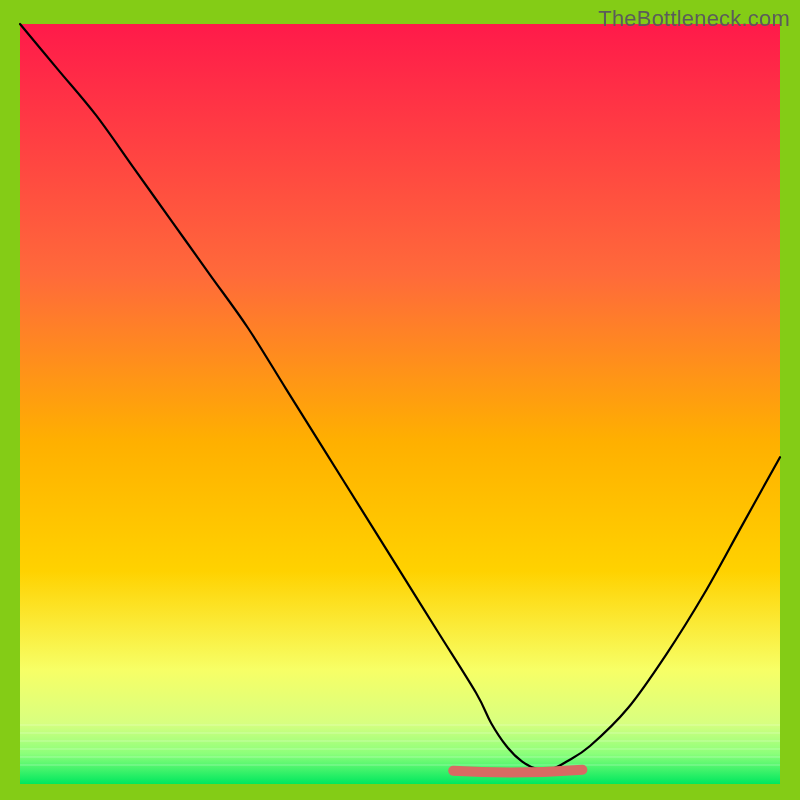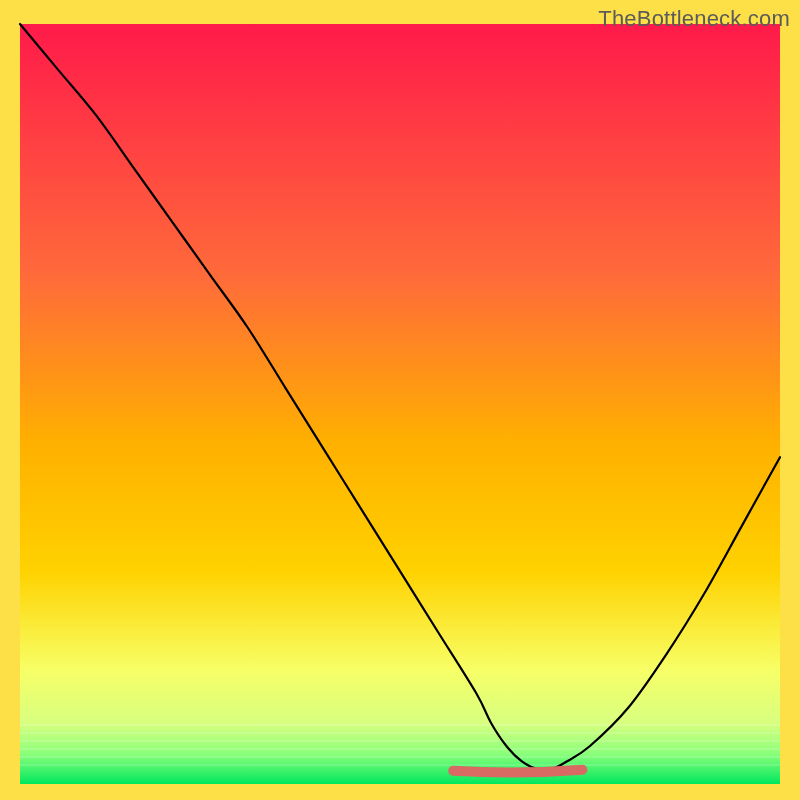--- a/index.html
+++ b/index.html
@@ -9,21 +9,21 @@
     height: 800px;
     background: #000;
     overflow: hidden;
   }
   .frame {
     position: absolute;
     top: 0;
     left: 0;
     width: 800px;
     height: 800px;
-    background: #fde047;
+    background: #84cc16;
   }
   .watermark {
     position: absolute;
     top: 6px;
     right: 10px;
     font-family: Arial, Helvetica, sans-serif;
     font-size: 22px;
     color: #5b5b5b;
     letter-spacing: 0.2px;
     user-select: none;

